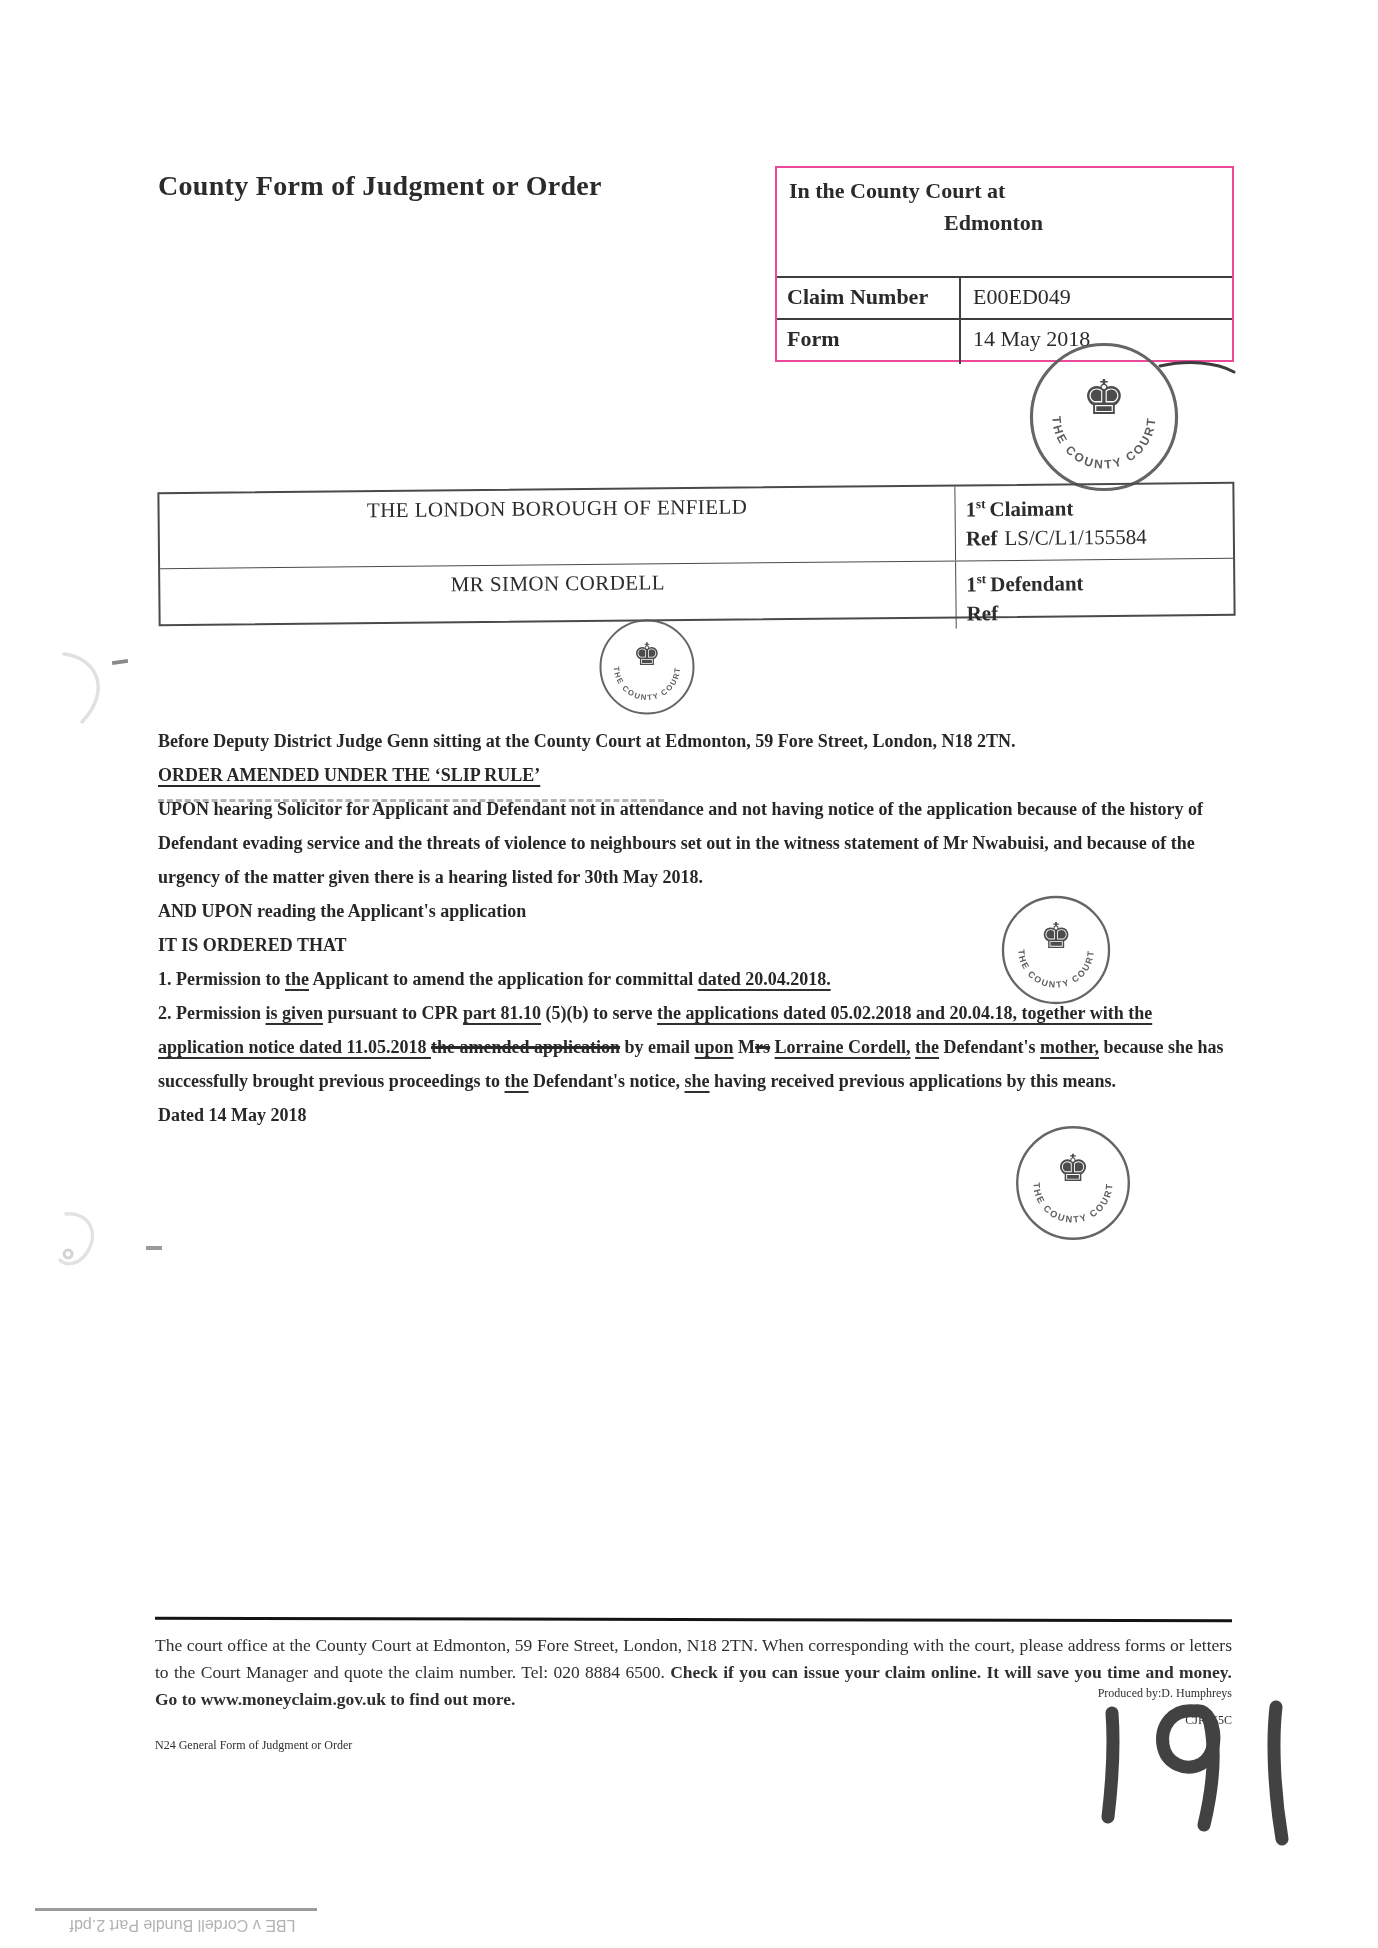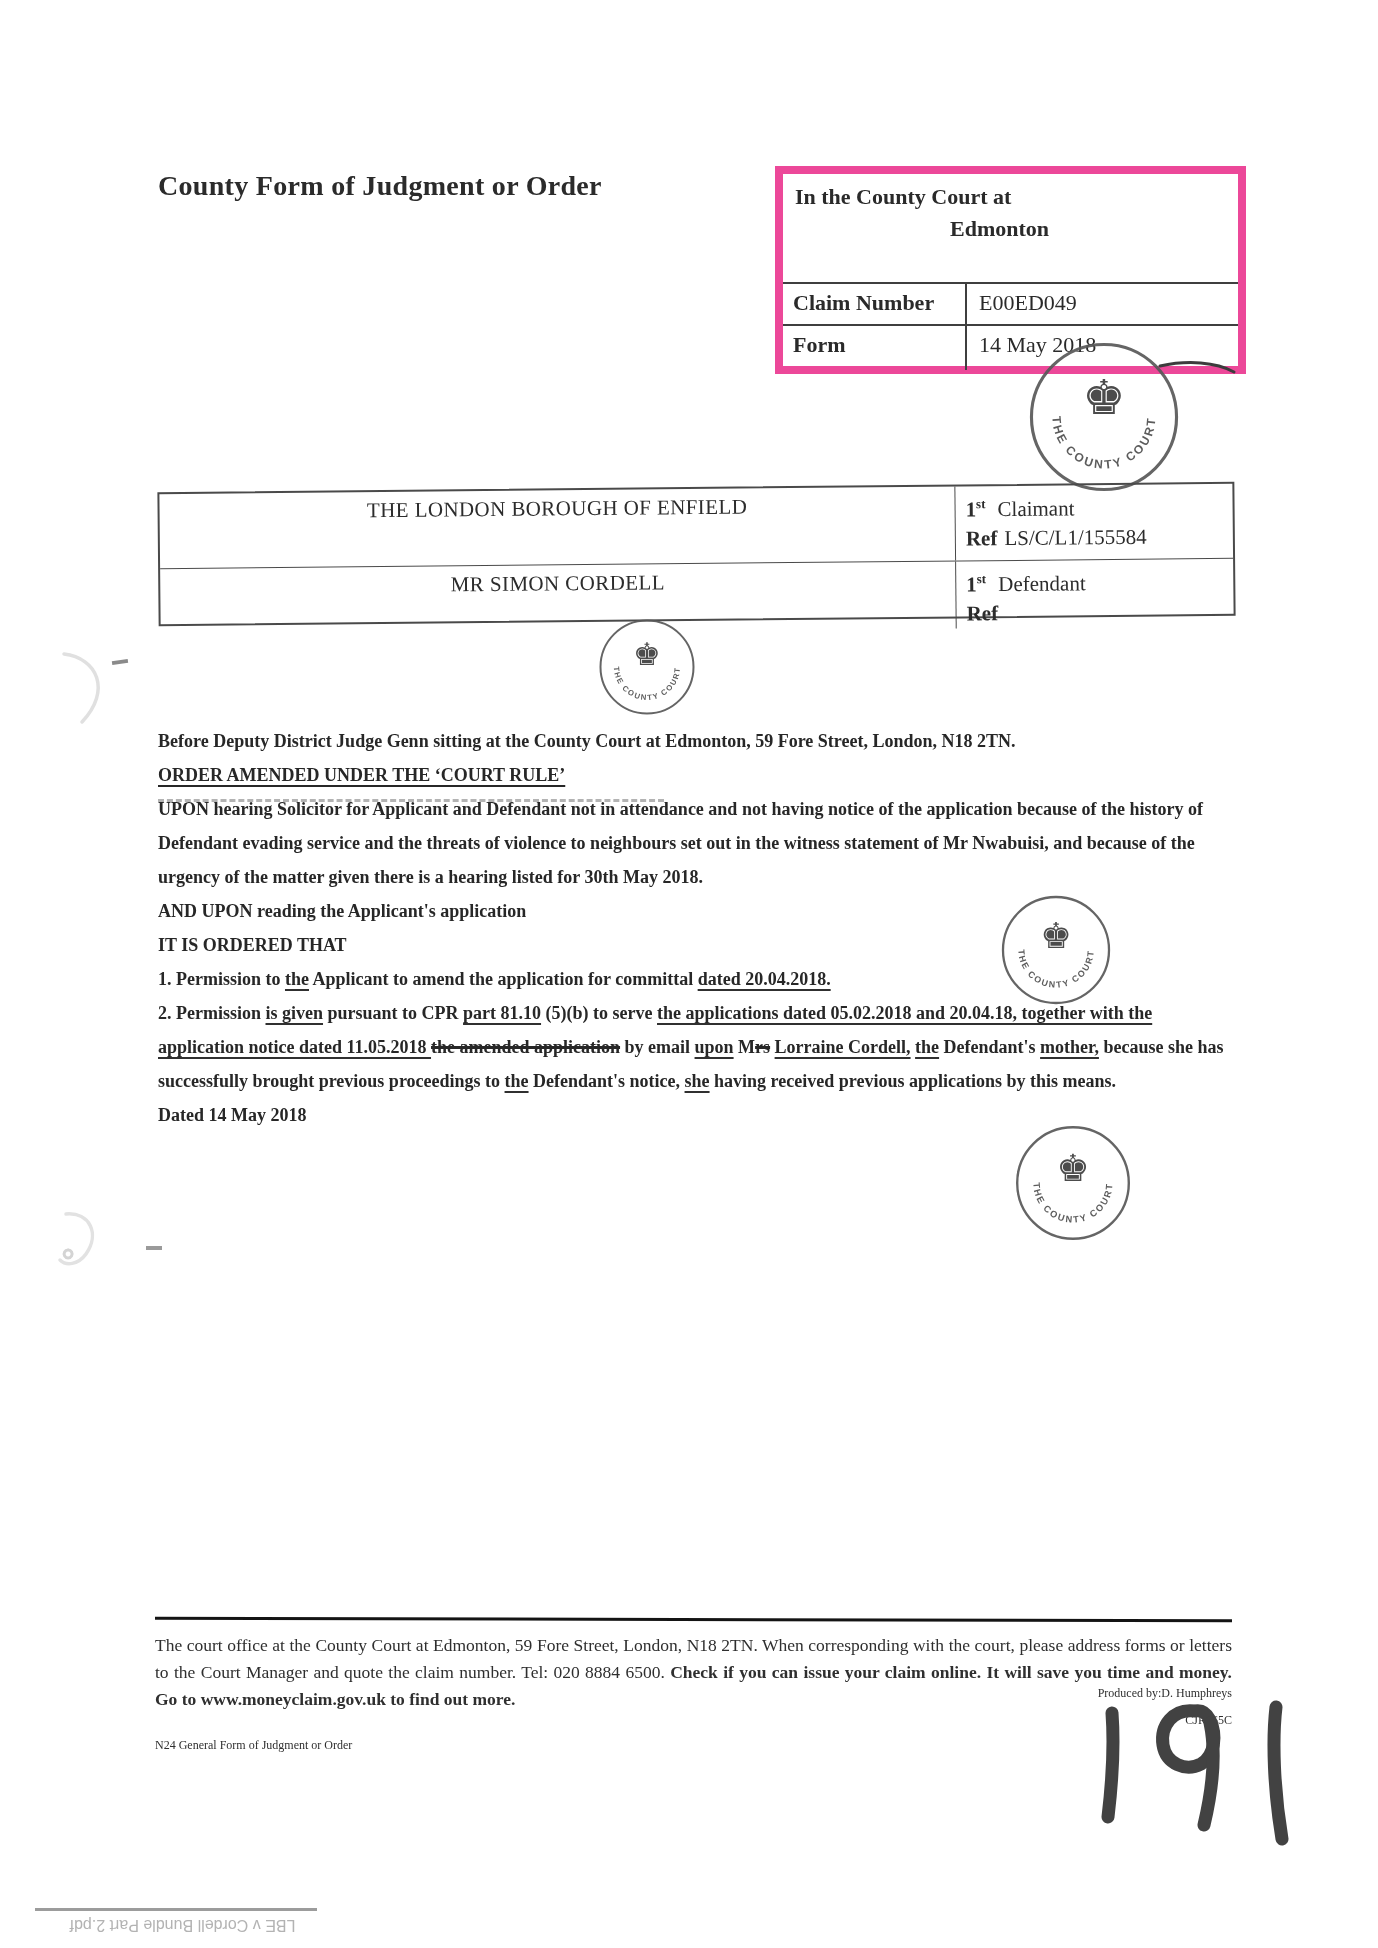--- a/index.html
+++ b/index.html
@@ -15,21 +15,21 @@
 
   
   .doc-title{
     left:158px;top:170px;width:620px;
     font-size:28px;font-weight:bold;letter-spacing:.3px;color:#2b2b2b;
   }
 
   
   .court-box{
     left:775px;top:166px;width:455px;height:192px;
-    border:8px solid #ec4899;
+    border:2px solid #ec4899;
     display:grid;grid-template-rows:108px 42px 42px;
     font-size:22px;color:#2a2a2a;
   }
   .court-box .cell-top{padding:10px 0 0 12px;font-weight:bold;}
   .court-box .court-name{margin-top:6px;margin-left:155px;font-weight:bold;}
   .court-box .row{display:grid;grid-template-columns:184px 1fr;border-top:2px solid #3f3f3f;}
   .court-box .lab{padding:6px 0 0 10px;font-weight:bold;border-right:2px solid #3f3f3f;}
   .court-box .val{padding:6px 0 12px 12px;}
 
   
@@ -38,21 +38,21 @@
     border:2px solid #4a4a4a;
     transform:rotate(-0.55deg);
     display:grid;grid-template-rows:74px 56px;
     font-size:21px;color:#2c2c2c;
   }
   .parties .prow{display:grid;grid-template-columns:796px 1fr;}
   .parties .prow + .prow{border-top:1.5px solid #4a4a4a;}
   .parties .pname{text-align:center;padding-top:6px;border-right:1.5px solid #4a4a4a;letter-spacing:.4px;}
   .parties .prole{padding:3px 0 0 10px;line-height:29px;}
   .parties sup{font-size:13px;font-weight:bold;}
-  .parties .rl{font-weight:normal;margin-left:12px;text-align:center;}
+  .parties .rl{font-weight:bold;margin-left:4px;text-align:center;}
   .parties .rv{margin-left:7px;font-weight:normal;}
 
   
   .content{
     left:158px;top:724px;width:1072px;
     font-size:18px;line-height:34px;color:#272727;font-weight:bold;
   }
   .content p{margin:0;}
   .order-heading{text-decoration:underline;text-decoration-thickness:2px;text-underline-offset:4px;}
   .p-and-upon{margin-top:2px;}
@@ -151,21 +151,21 @@
   <circle cx="100" cy="100" r="93"></circle>
   <text class="crown" x="100" y="96" text-anchor="middle" font-size="62">♚</text>
   <path id="arc2" d="M34 100 A66 66 0 0 0 166 100" fill="none"></path>
   <text class="ring-text" font-size="15.5" letter-spacing="3">
     <textPath href="#arc2" startOffset="50%" text-anchor="middle">THE COUNTY COURT</textPath>
   </text>
 </svg>
 
 <div class="abs content">
   <p>Before Deputy District Judge Genn sitting at the County Court at Edmonton, 59 Fore Street, London, N18 2TN.</p>
-  <p><span class="order-heading">ORDER AMENDED UNDER THE ‘COURT RULE’</span></p>
+  <p><span class="order-heading">ORDER AMENDED UNDER THE ‘SLIP RULE’</span></p>
   <p>UPON hearing Solicitor for Applicant and Defendant not in attendance and not having notice of the application because of the history of Defendant evading service and the threats of violence to neighbours set out in the witness statement of Mr Nwabuisi, and because of the urgency of the matter given there is a hearing listed for 30th May 2018.</p>
   <p class="p-and-upon">AND UPON reading the Applicant's application</p>
   <p>IT IS ORDERED THAT</p>
   <p><span>1. Permission to </span><span class="seg-u">the</span><span> Applicant to amend the application for committal </span><span class="seg-u">dated 20.04.2018.</span></p>
   <p class="p-para2"><span>2. Permission </span><span class="seg-u">is given</span><span> pursuant to CPR </span><span class="seg-u">part 81.10</span><span> (5)(b) to serve </span><span class="seg-u">the applications dated 05.02.2018 and 20.04.18, together with the application notice dated 11.05.2018 </span><span class="seg-s">the amended application</span><span> by email </span><span class="seg-u">upon</span><span> M</span><span class="seg-s">rs</span><span> </span><span class="seg-u">Lorraine Cordell,</span><span> </span><span class="seg-u">the</span><span> Defendant's </span><span class="seg-u">mother,</span><span> because she has successfully brought previous proceedings to </span><span class="seg-u">the</span><span> Defendant's notice, </span><span class="seg-u">she</span><span> having received previous applications by this means.</span></p>
   <p class="p-dated">Dated 14 May 2018</p>
 </div>
 
 <div class="abs dashed-artifact"></div>
 

